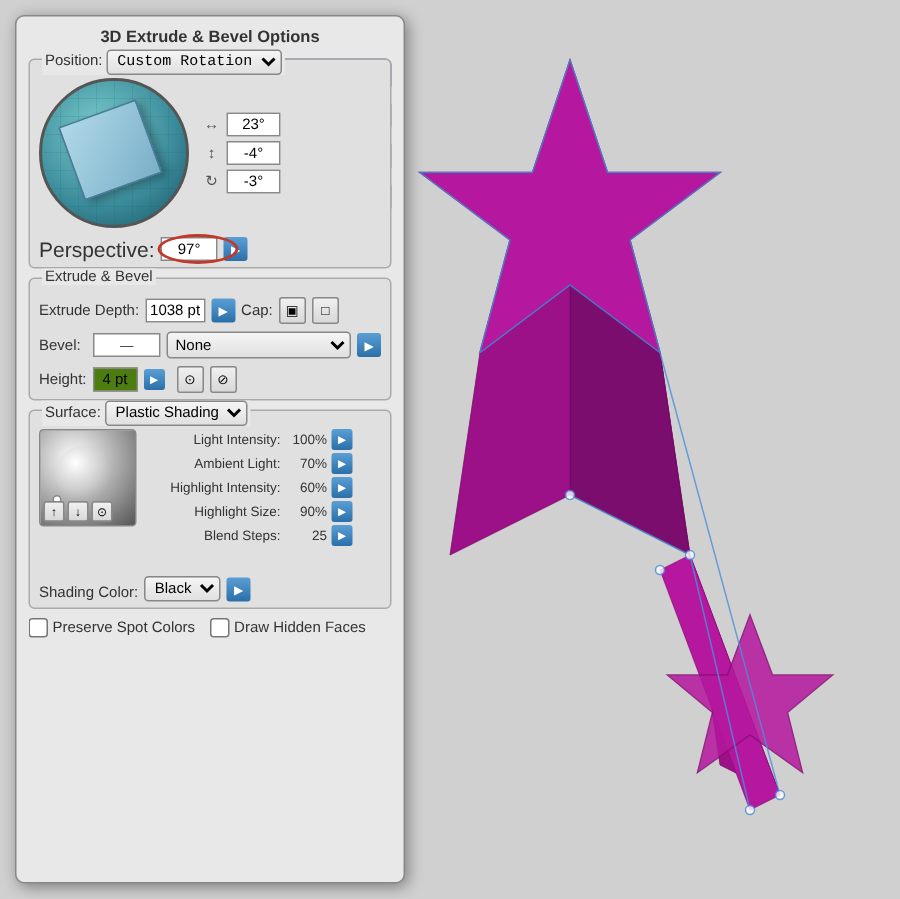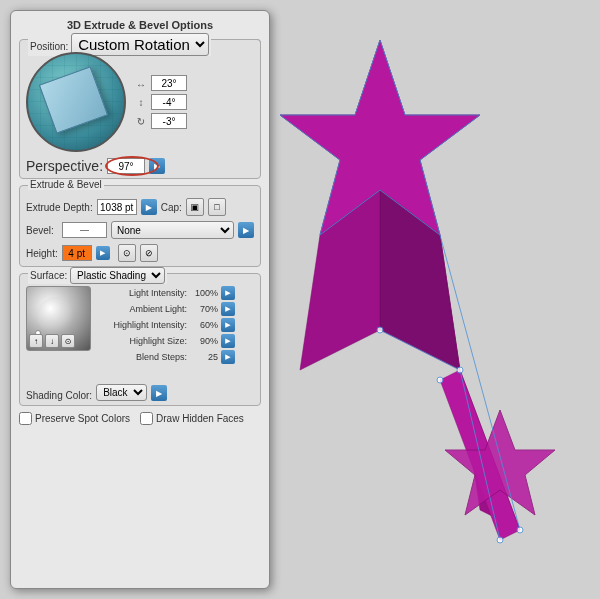--- a/index.html
+++ b/index.html
@@ -246,21 +246,21 @@
       font-size: 10px;
       color: #333;
     }
 
     .height-input {
       width: 30px;
       height: 16px;
       font-size: 10px;
       border: 1px solid #888;
       padding: 1px 2px;
-      background: #f97316;
+      background: #4d7c0f;
       text-align: center;
     }
 
     .surface-body {
       display: flex;
       gap: 6px;
     }
 
     .surface-preview {
       width: 65px;
@@ -504,21 +504,21 @@
       <button class="dialog-btn fewer-options-btn">Fewer Options</button>
       <div class="preview-checkbox">
         <input type="checkbox" checked="" style="">
         <span>Preview</span>
       </div>
     </div>
 
     <div class="section" style="padding-top:12px;">
       <span class="section-label">
         <span>Position:</span>
-        <select style="font-size:15px;">
+        <select style="font-size:10px;font-family:Liberation Mono, monospace;">
           <option>Custom Rotation</option>
         </select>
       </span>
 
       <div class="sphere-container">
 
         <div class="sphere">
           <div class="sphere-grid"></div>
           <div class="sphere-object"></div>
         </div>

